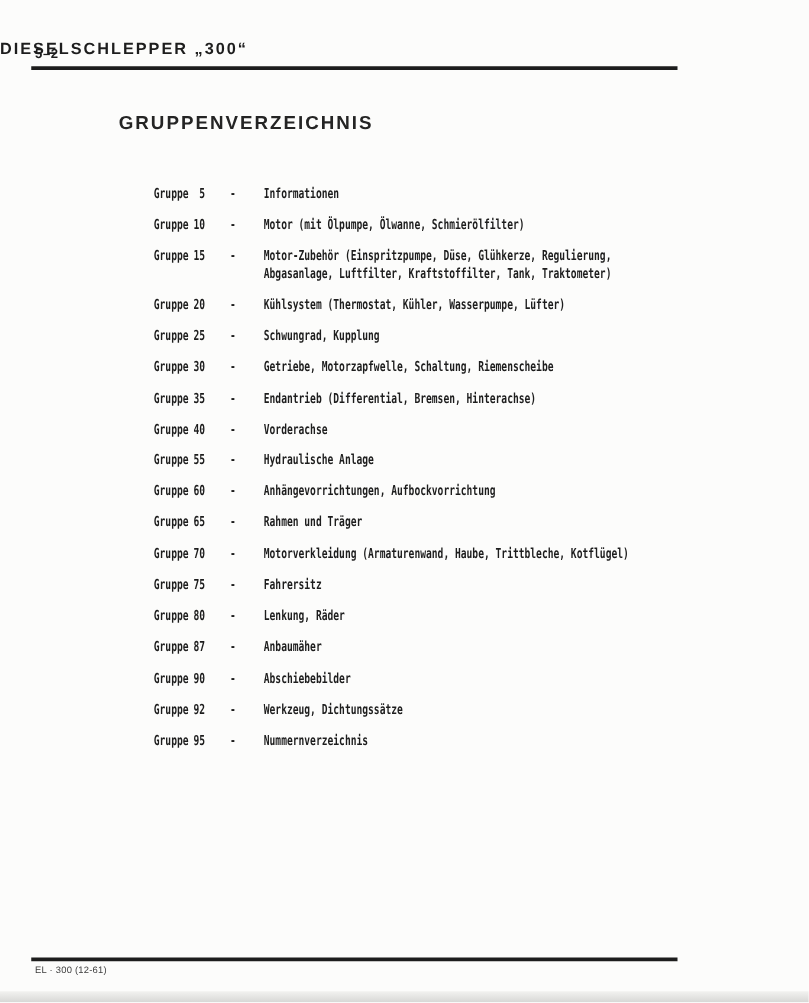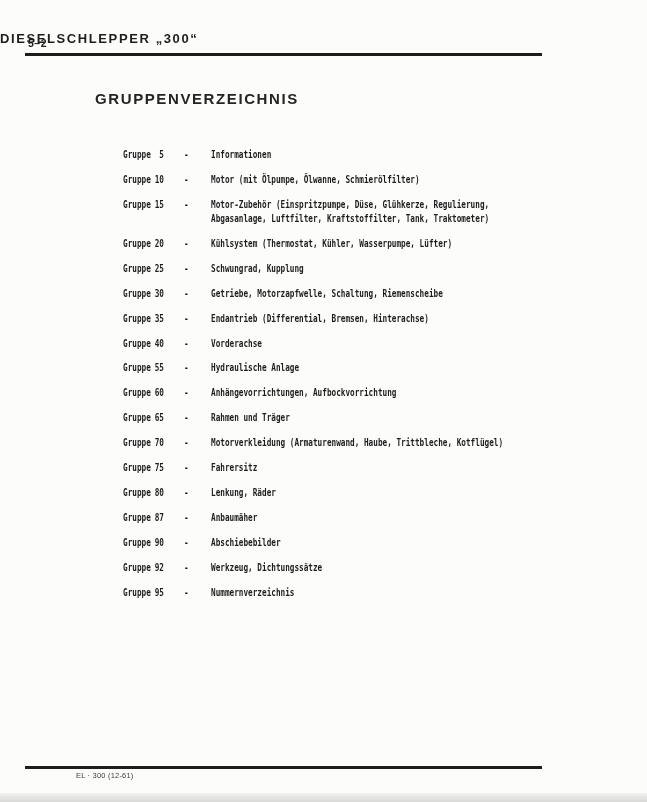--- a/index.html
+++ b/index.html
@@ -53,21 +53,21 @@
     white-space:pre;
   }
   .c-label { left:97px; }
   .c-num   { left:98px; width:40px; text-align:right; transform-origin:100% 0; }
   .c-dash  { left:158px; }
   .c-desc  { left:185px; }
   .footer-code {
     position:absolute; left:28px; top:771px;
     font-family:"Liberation Sans", sans-serif;
     font-size:7.5px; letter-spacing:0.2px;
-    color:var(--footer-ink); white-space:pre;margin-left:48px;
+    color:var(--footer-ink); white-space:pre;
   }
   .scan-edge {
     position:absolute; left:0; top:793px; width:647px; height:9px;
     background:linear-gradient(#f2f2f0, #d7d7d5);
   }
 </style>
 </head>
 <body>
 
 <div class="page">

